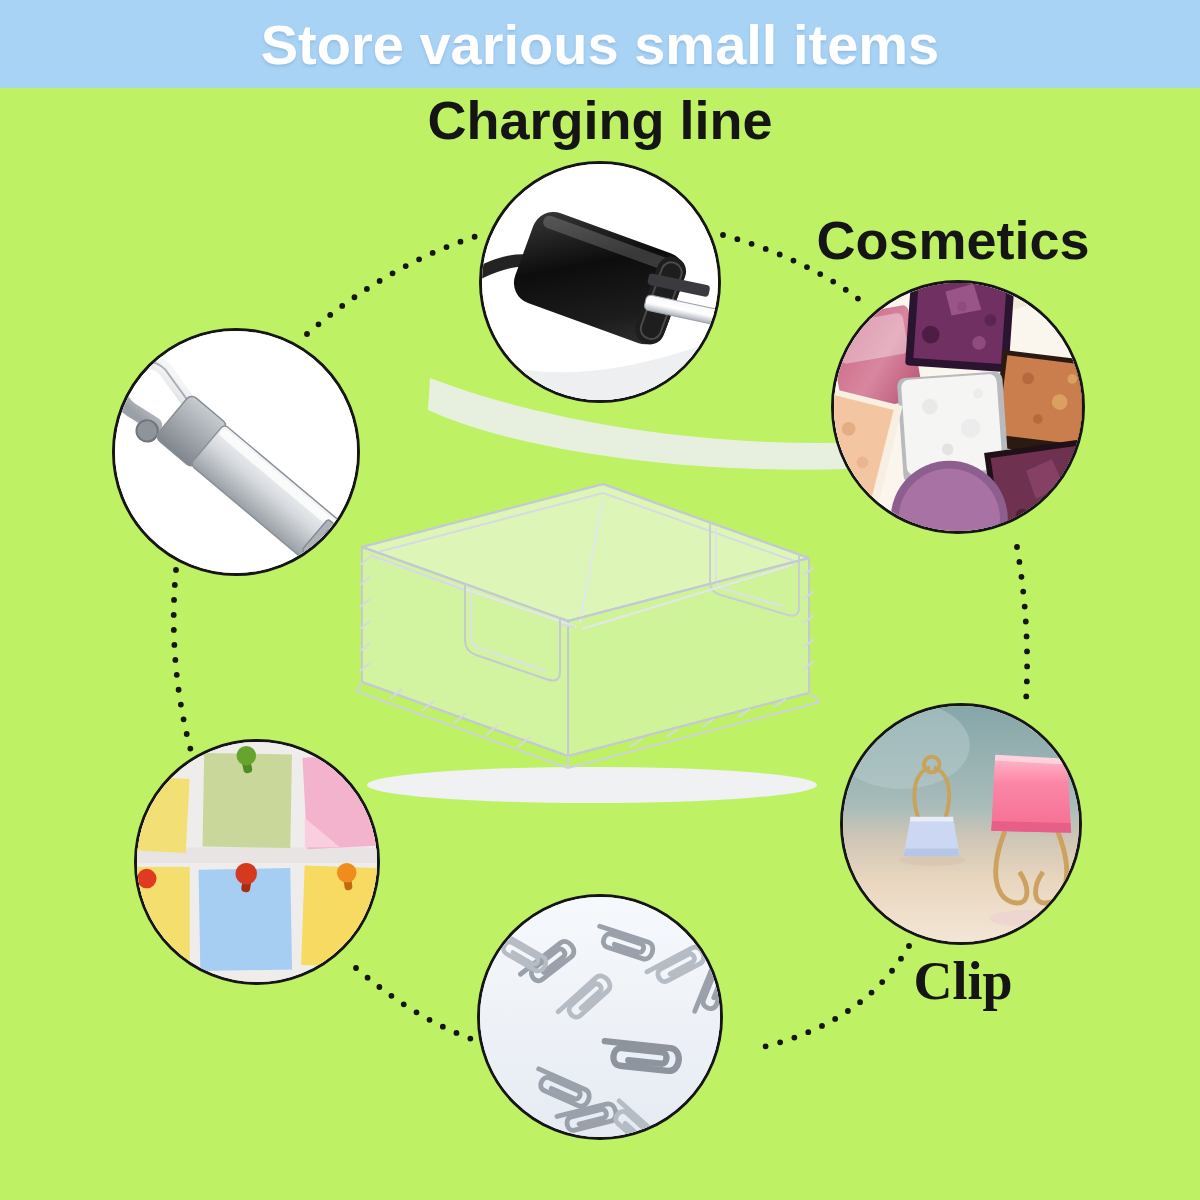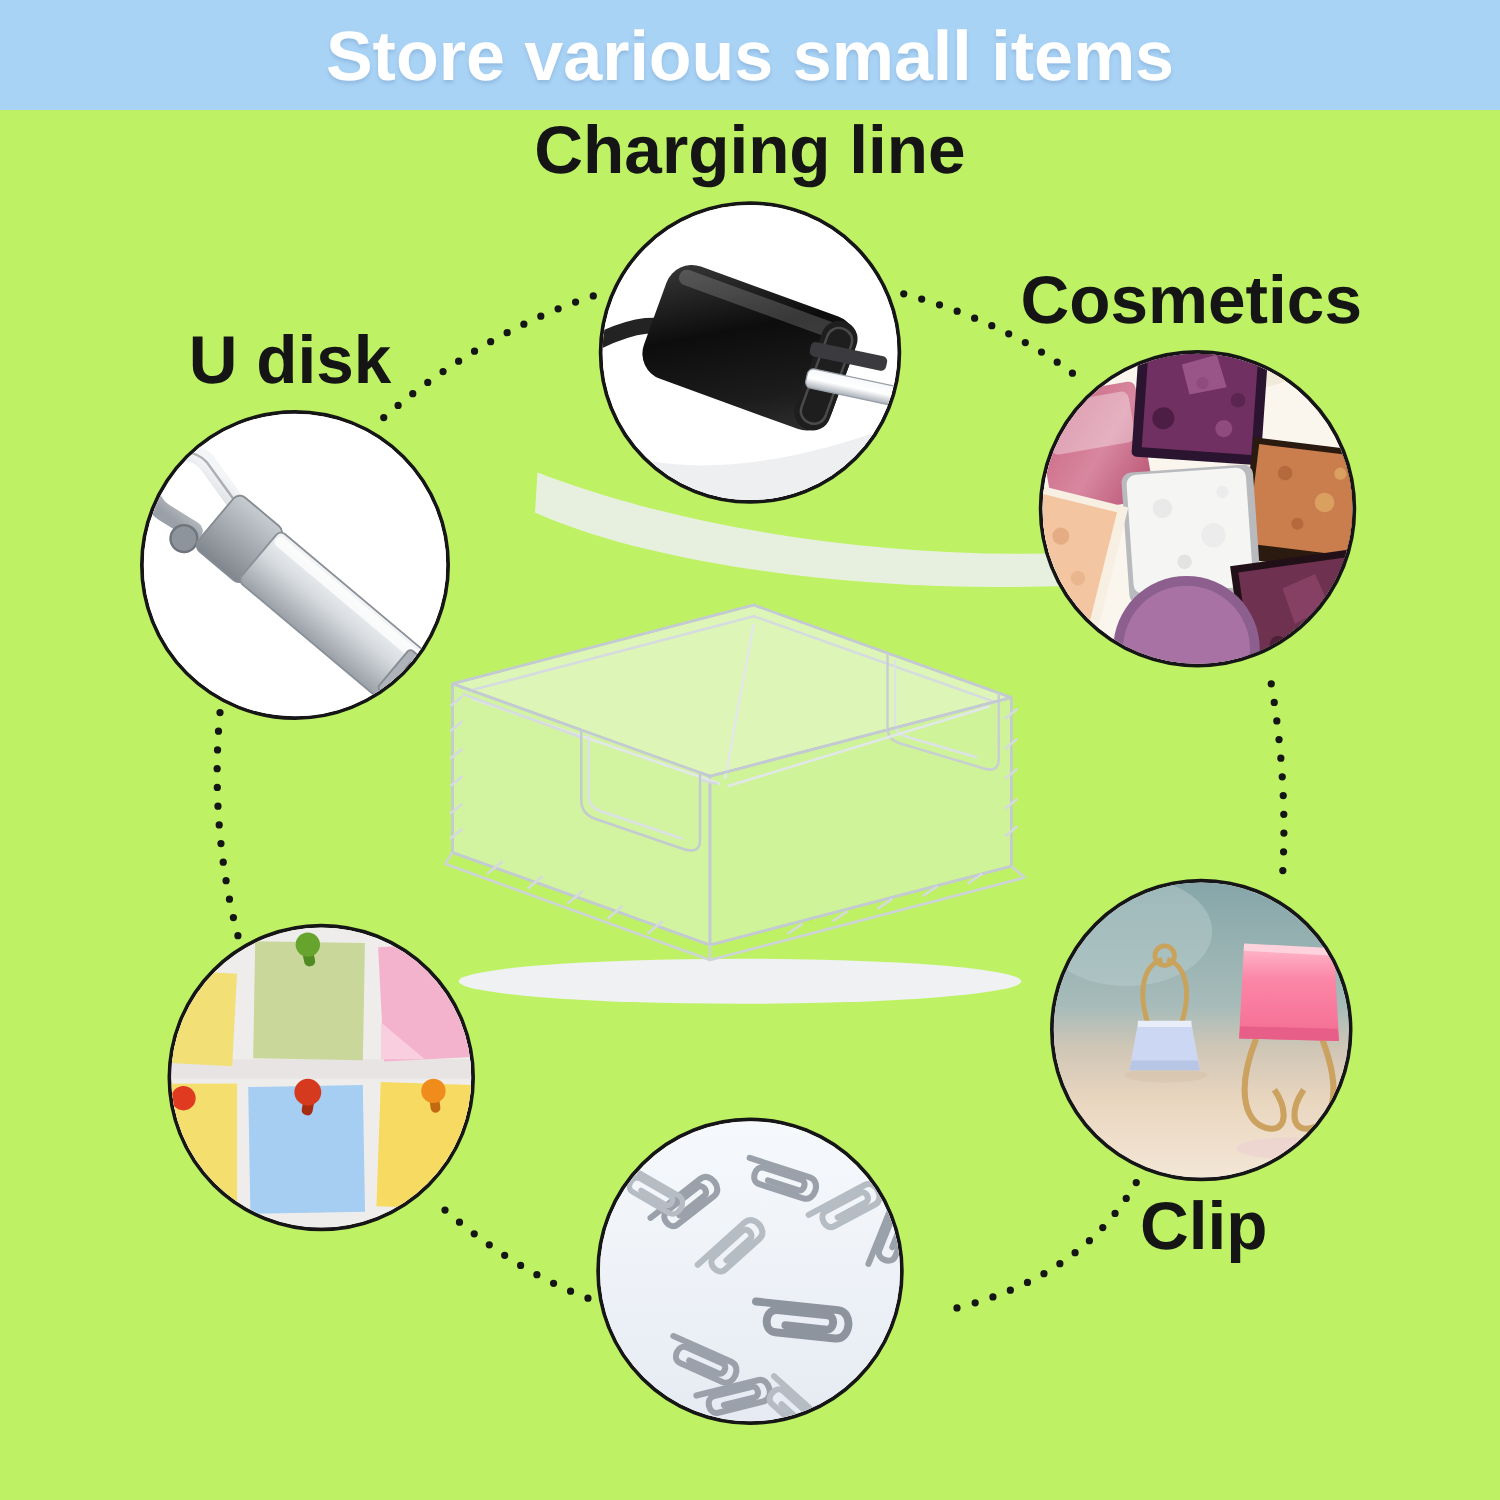--- a/index.html
+++ b/index.html
@@ -310,16 +310,15 @@
         <path d="M220 128 C238 174 228 200 208 202 C195 203 194 186 205 170" fill="none" stroke="#cba25f" stroke-width="5"></path>
         <polygon points="152,128 234,130 230,56 156,52" fill="url(#gPink)"></polygon>
         <line x1="156" y1="53" x2="230" y2="57" stroke="#ffd3de" stroke-width="6"></line>
         <polygon points="152,128 234,130 233,120 153,118" fill="#e75f88"></polygon>
       </g>
     </svg>
   </figure>
 
   <div class="item-label" style="left:953px;top:213px;">Cosmetics</div>
   <div class="item-label" style="left:600px;top:93px;">Charging line</div>
-  <div class="item-label" style="left:232px;top:261px;">U disk</div>
-  <div class="item-label" style="left:963px;top:954px;">Clip</div>
+  <div class="item-label" style="left:963px;top:954px;font-family:Liberation Serif, serif;">Clip</div>
 
 </div>
 
 </body></html>

